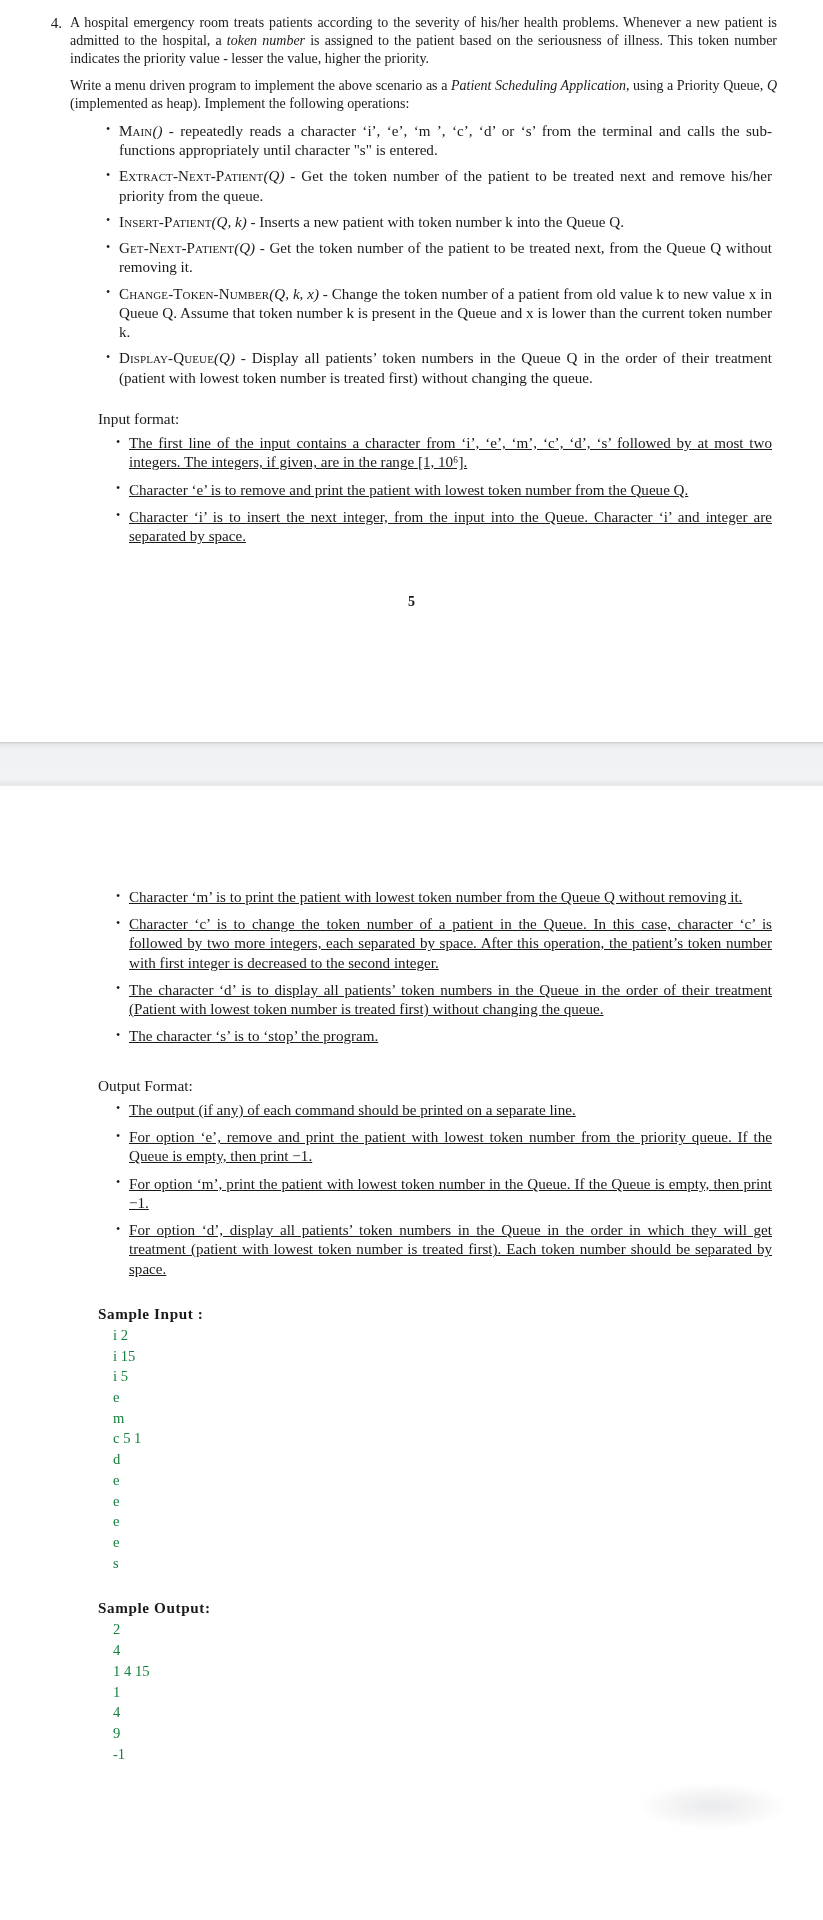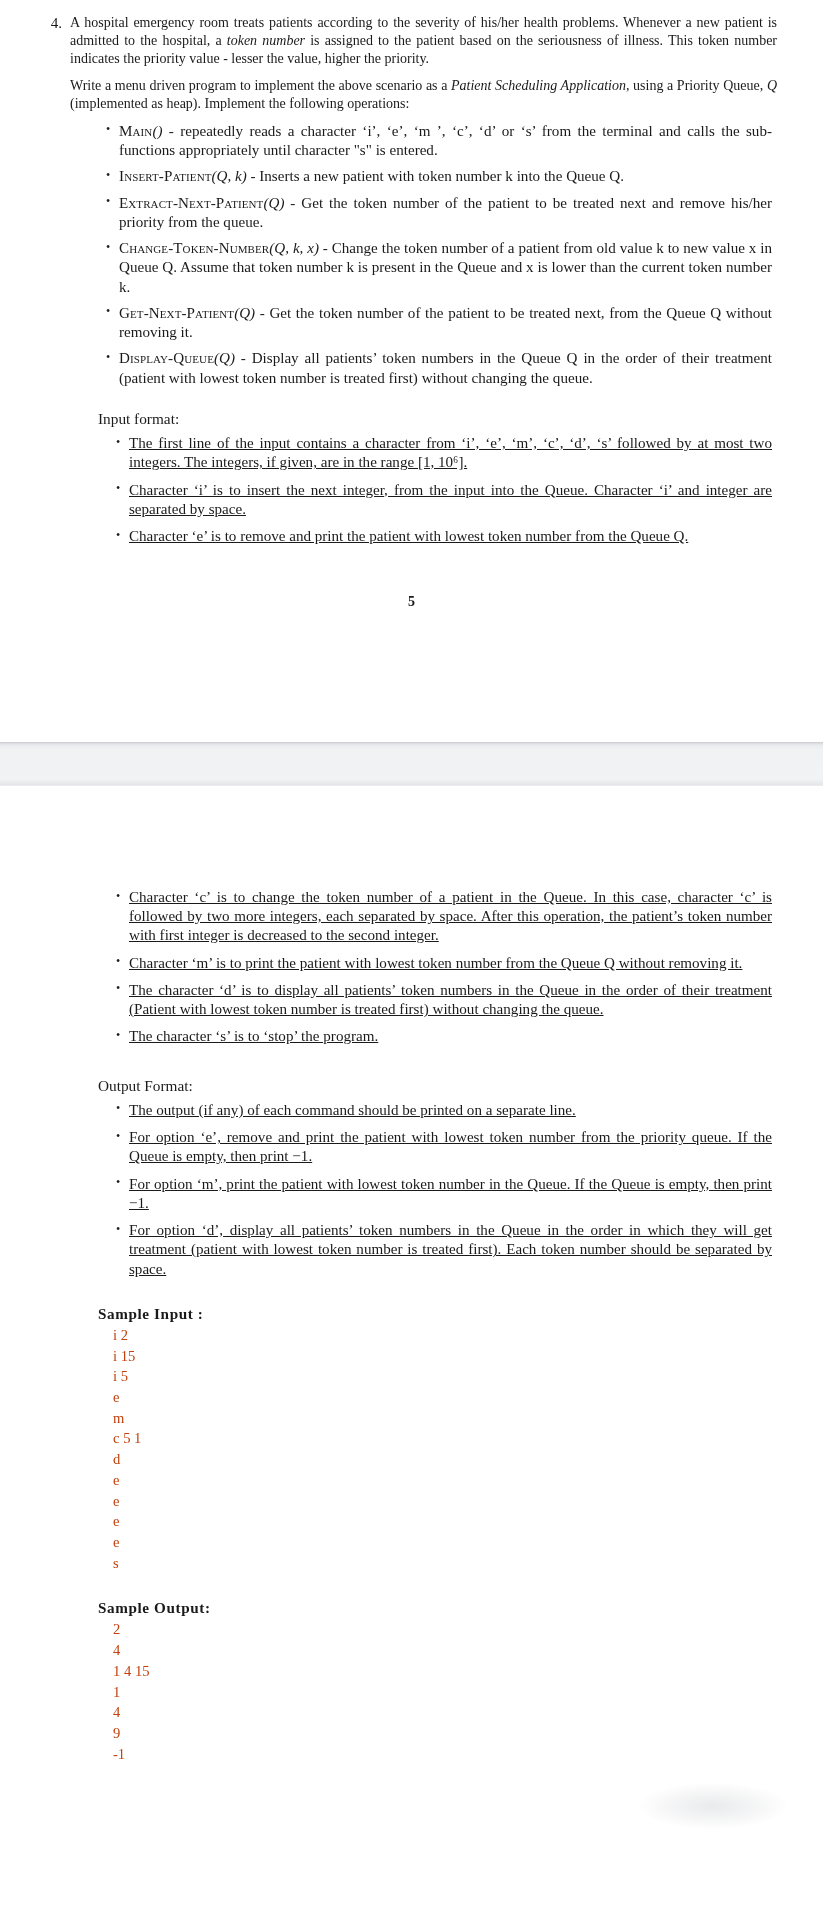--- a/index.html
+++ b/index.html
@@ -116,21 +116,21 @@
     font-weight: bold;
     font-size: 15.2px;
     letter-spacing: 0.6px;
     margin-bottom: 2px;
   }
   .sample-lines { padding-left: 15px; }
   .sample-line {
     font-size: 14.6px;
     line-height: 1.42;
     white-space: pre;
-    color: #c2410c;
+    color: #15803d;
   }
 
   .float-shadow {
     position: absolute;
     right: 36px;
     bottom: -24px;
     width: 148px;
     height: 46px;
     border-radius: 50%;
     background: radial-gradient(ellipse at center,
@@ -149,46 +149,46 @@
     <div class="problem">
       <div class="problem-num">4.</div>
       <div class="problem-body">
 
         <p class="para">A hospital emergency room treats patients according to the severity of his/her health problems. Whenever a new patient is admitted to the hospital, a <span class="it">token number</span> is assigned to the patient based on the seriousness of illness. This token number indicates the priority value - lesser the value, higher the priority.</p>
 
         <p class="para"><span>Write a menu driven program to implement the above scenario as a </span><span class="it">Patient Scheduling Application</span><span>, using a Priority Queue, </span><span class="it">Q</span><span> (implemented as heap). Implement the following operations:</span></p>
 
         <ul class="blist">
           <li><span class="smallcaps">Main</span><span class="it">()</span><span> - repeatedly reads a character ‘i’, ‘e’, ‘m ’, ‘c’, ‘d’ or ‘s’ from the terminal and calls the sub-functions appropriately until character "s" is entered.</span></li>
+          <li><span class="smallcaps">Extract-Next-Patient</span><span class="it">(Q)</span><span> - Get the token number of the patient to be treated next and remove his/her priority from the queue.</span></li>
           <li><span class="smallcaps">Insert-Patient</span><span class="it">(Q, k)</span><span> - Inserts a new patient with token number k into the Queue Q.</span></li>
-          <li><span class="smallcaps">Extract-Next-Patient</span><span class="it">(Q)</span><span> - Get the token number of the patient to be treated next and remove his/her priority from the queue.</span></li>
+          <li><span class="smallcaps">Get-Next-Patient</span><span class="it">(Q)</span><span> - Get the token number of the patient to be treated next, from the Queue Q without removing it.</span></li>
           <li><span class="smallcaps">Change-Token-Number</span><span class="it">(Q, k, x)</span><span> - Change the token number of a patient from old value k to new value x in Queue Q. Assume that token number k is present in the Queue and x is lower than the current token number k.</span></li>
-          <li><span class="smallcaps">Get-Next-Patient</span><span class="it">(Q)</span><span> - Get the token number of the patient to be treated next, from the Queue Q without removing it.</span></li>
           <li><span class="smallcaps">Display-Queue</span><span class="it">(Q)</span><span> - Display all patients’ token numbers in the Queue Q in the order of their treatment (patient with lowest token number is treated first) without changing the queue.</span></li>
         </ul>
       </div>
     </div>
 
     <h3 class="sect">Input format:</h3>
     <ul class="blist fmt">
       <li>The first line of the input contains a character from ‘i’, ‘e’, ‘m’, ‘c’, ‘d’, ‘s’ followed by at most two integers. The integers, if given, are in the range [1, 10⁶].</li>
+      <li>Character ‘e’ is to remove and print the patient with lowest token number from the Queue Q.</li>
       <li>Character ‘i’ is to insert the next integer, from the input into the Queue. Character ‘i’ and integer are separated by space.</li>
-      <li>Character ‘e’ is to remove and print the patient with lowest token number from the Queue Q.</li>
     </ul>
 
     <div class="page-number">5</div>
   </div>
 
   <div class="page-gap"></div>
 
   <div class="page page-2">
 
     <ul class="blist fmt">
+      <li>Character ‘m’ is to print the patient with lowest token number from the Queue Q without removing it.</li>
       <li>Character ‘c’ is to change the token number of a patient in the Queue. In this case, character ‘c’ is followed by two more integers, each separated by space. After this operation, the patient’s token number with first integer is decreased to the second integer.</li>
-      <li>Character ‘m’ is to print the patient with lowest token number from the Queue Q without removing it.</li>
       <li>The character ‘d’ is to display all patients’ token numbers in the Queue in the order of their treatment (Patient with lowest token number is treated first) without changing the queue.</li>
       <li>The character ‘s’ is to ‘stop’ the program.</li>
     </ul>
 
     <h3 class="sect out">Output Format:</h3>
     <ul class="blist fmt">
       <li>The output (if any) of each command should be printed on a separate line.</li>
       <li>For option ‘e’, remove and print the patient with lowest token number from the priority queue. If the Queue is empty, then print −1.</li>
       <li>For option ‘m’, print the patient with lowest token number in the Queue. If the Queue is empty, then print −1.</li>
       <li>For option ‘d’, display all patients’ token numbers in the Queue in the order in which they will get treatment (patient with lowest token number is treated first). Each token number should be separated by space.</li>

